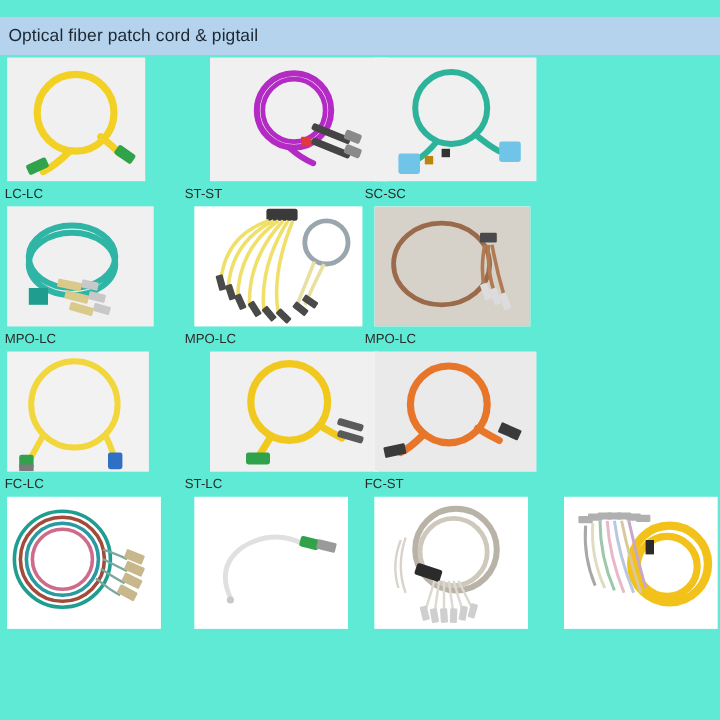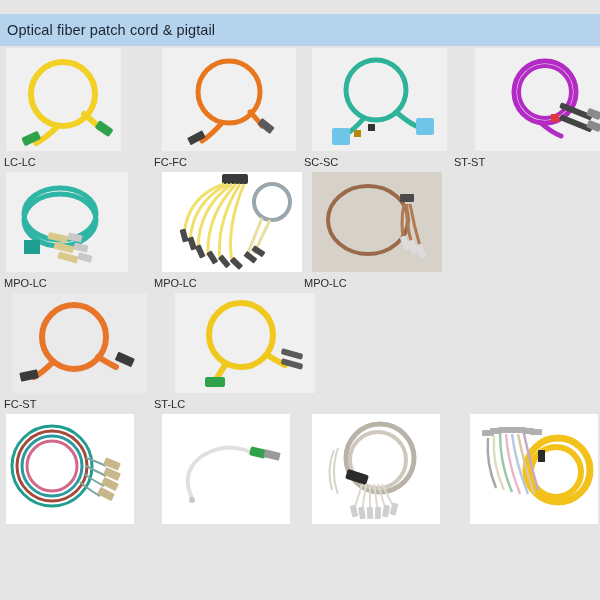--- a/index.html
+++ b/index.html
@@ -5,21 +5,21 @@
   html, body {
     margin: 0; padding: 0;
     width: 600px; height: 600px;
     background: #ffffff;
     font-family: "Liberation Sans", sans-serif;
     overflow: hidden;
   }
   #page {
     position: relative;
     width: 600px; height: 600px;
-    background: #e5e5e5;
+    background: #5eead4;
     text-decoration: underline;
   }
   
   .header-band {
     position: absolute;
     left: 0; top: 14px;
     width: 600px; height: 32px;
     background: #b5d3ec;
     display: flex;
     align-items: center;
@@ -108,68 +108,55 @@
             <circle cx="57" cy="46" r="32" fill="none" stroke="#f2d024" stroke-width="6"></circle>
             <path d="M52 78 Q40 90 30 95" stroke="#f2d024" stroke-width="6" fill="none" stroke-linecap="round"></path>
             <path d="M78 66 Q88 74 94 80" stroke="#f2d024" stroke-width="6" fill="none" stroke-linecap="round"></path>
             <rect x="16" y="86" width="18" height="9" rx="2" fill="#2fa24a" transform="rotate(-25 25 90)"></rect>
             <rect x="90" y="76" width="17" height="9" rx="2" fill="#2fa24a" transform="rotate(35 98 80)"></rect>
           </svg>
         </div>
         <div class="cell-label">LC-LC</div>
       </div>
 
-      <div class="cell c2">
-        <div class="thumb">
-          <svg viewBox="0 0 134 103" preserveAspectRatio="none">
-            <rect width="134" height="103" fill="#f0f0f0"></rect>
-            <circle cx="67" cy="44" r="31" fill="none" stroke="#e8761e" stroke-width="5"></circle>
-            <path d="M60 75 Q48 88 40 93" stroke="#e8761e" stroke-width="5" fill="none" stroke-linecap="round"></path>
-            <path d="M88 64 Q96 72 100 78" stroke="#e8761e" stroke-width="5" fill="none" stroke-linecap="round"></path>
-            <rect x="26" y="86" width="17" height="8" rx="1" fill="#3f3f3f" transform="rotate(-28 34 90)"></rect>
-            <rect x="96" y="74" width="16" height="8" rx="1" fill="#5a5a5a" transform="rotate(38 104 78)"></rect>
-          </svg>
-        </div>
-        <div class="cell-label">FC-FC</div>
+
+      <div class="cell c4">
+        <div class="thumb">
+          <svg viewBox="0 0 148 103" preserveAspectRatio="none">
+            <rect width="148" height="103" fill="#f0f0f0"></rect>
+            <circle cx="70" cy="44" r="31" fill="none" stroke="#b32bc4" stroke-width="5"></circle>
+            <circle cx="70" cy="44" r="26" fill="none" stroke="#b32bc4" stroke-width="4"></circle>
+            <path d="M66 75 Q76 84 86 88" stroke="#b32bc4" stroke-width="5" fill="none" stroke-linecap="round"></path>
+            <rect x="84" y="60" width="34" height="6" rx="2" fill="#444" transform="rotate(22 100 63)"></rect>
+            <rect x="84" y="72" width="34" height="6" rx="2" fill="#444" transform="rotate(22 100 75)"></rect>
+            <rect x="112" y="62" width="14" height="8" rx="2" fill="#8a8a8a" transform="rotate(22 119 66)"></rect>
+            <rect x="112" y="74" width="14" height="8" rx="2" fill="#8a8a8a" transform="rotate(22 119 78)"></rect>
+            <rect x="76" y="66" width="8" height="8" fill="#e03a3a"></rect>
+          </svg>
+        </div>
+        <div class="cell-label">ST-ST</div>
       </div>
 
       <div class="cell c3">
         <div class="thumb">
           <svg viewBox="0 0 135 103" preserveAspectRatio="none">
             <rect width="135" height="103" fill="#f0f0f0"></rect>
             <circle cx="64" cy="42" r="30" fill="none" stroke="#2db39a" stroke-width="5"></circle>
             <path d="M52 70 Q42 82 34 86" stroke="#2db39a" stroke-width="5" fill="none" stroke-linecap="round"></path>
             <path d="M84 64 Q96 74 104 78" stroke="#2db39a" stroke-width="5" fill="none" stroke-linecap="round"></path>
             <rect x="20" y="80" width="18" height="10" rx="2" fill="#6fc4e8"></rect>
             <rect x="20" y="88" width="18" height="9" rx="2" fill="#6fc4e8"></rect>
             <rect x="104" y="70" width="18" height="10" rx="2" fill="#6fc4e8"></rect>
             <rect x="104" y="78" width="18" height="9" rx="2" fill="#6fc4e8"></rect>
             <rect x="56" y="76" width="7" height="7" fill="#333"></rect>
             <rect x="42" y="82" width="7" height="7" fill="#b8860b"></rect>
           </svg>
         </div>
         <div class="cell-label">SC-SC</div>
       </div>
-
-      <div class="cell c4">
-        <div class="thumb">
-          <svg viewBox="0 0 148 103" preserveAspectRatio="none">
-            <rect width="148" height="103" fill="#f0f0f0"></rect>
-            <circle cx="70" cy="44" r="31" fill="none" stroke="#b32bc4" stroke-width="5"></circle>
-            <circle cx="70" cy="44" r="26" fill="none" stroke="#b32bc4" stroke-width="4"></circle>
-            <path d="M66 75 Q76 84 86 88" stroke="#b32bc4" stroke-width="5" fill="none" stroke-linecap="round"></path>
-            <rect x="84" y="60" width="34" height="6" rx="2" fill="#444" transform="rotate(22 100 63)"></rect>
-            <rect x="84" y="72" width="34" height="6" rx="2" fill="#444" transform="rotate(22 100 75)"></rect>
-            <rect x="112" y="62" width="14" height="8" rx="2" fill="#8a8a8a" transform="rotate(22 119 66)"></rect>
-            <rect x="112" y="74" width="14" height="8" rx="2" fill="#8a8a8a" transform="rotate(22 119 78)"></rect>
-            <rect x="76" y="66" width="8" height="8" fill="#e03a3a"></rect>
-          </svg>
-        </div>
-        <div class="cell-label">ST-ST</div>
-      </div>
     </div>
 
     <div class="row r2">
 
       <div class="cell c1">
         <div class="thumb">
           <svg viewBox="0 0 122 100" preserveAspectRatio="none">
             <rect width="122" height="100" fill="#f0f0f0"></rect>
             <ellipse cx="54" cy="42" rx="36" ry="26" fill="none" stroke="#2fb5a5" stroke-width="5"></ellipse>
             <ellipse cx="54" cy="48" rx="36" ry="26" fill="none" stroke="#2fb5a5" stroke-width="5"></ellipse>
@@ -240,49 +227,63 @@
             </g>
           </svg>
         </div>
         <div class="cell-label">MPO-LC</div>
       </div>
 
     </div>
 
     <div class="row r3">
 
-
-
-      <div class="cell c3">
-        <div class="thumb">
-          <svg viewBox="0 0 135 100" preserveAspectRatio="none">
-            <rect width="135" height="100" fill="#eaeaea"></rect>
-            <circle cx="62" cy="44" r="32" fill="none" stroke="#e8762a" stroke-width="6"></circle>
-            <path d="M40 70 Q30 80 22 84" stroke="#e8762a" stroke-width="6" fill="none" stroke-linecap="round"></path>
-            <path d="M86 64 Q96 70 104 74" stroke="#e8762a" stroke-width="6" fill="none" stroke-linecap="round"></path>
-            <rect x="8" y="78" width="18" height="9" rx="1" fill="#3a3a3a" transform="rotate(-12 17 82)"></rect>
-            <rect x="104" y="62" width="18" height="9" rx="1" fill="#3a3a3a" transform="rotate(24 113 66)"></rect>
-          </svg>
-        </div>
-        <div class="cell-label">FC-ST</div>
-      </div>
+      <div class="cell c1">
+        <div class="thumb">
+          <svg viewBox="0 0 118 100" preserveAspectRatio="none">
+            <rect width="118" height="100" fill="#f2f2f2"></rect>
+            <circle cx="56" cy="44" r="36" fill="none" stroke="#f2d73c" stroke-width="5"></circle>
+            <path d="M30 70 Q22 84 18 92" stroke="#f2d73c" stroke-width="5" fill="none" stroke-linecap="round"></path>
+            <path d="M82 70 Q88 82 90 92" stroke="#f2d73c" stroke-width="5" fill="none" stroke-linecap="round"></path>
+            <rect x="10" y="86" width="12" height="12" rx="2" fill="#2fa24a"></rect>
+            <rect x="10" y="94" width="12" height="6" rx="1" fill="#7a7a7a"></rect>
+            <rect x="84" y="84" width="12" height="14" rx="2" fill="#2f6fc4"></rect>
+          </svg>
+        </div>
+        <div class="cell-label">FC-LC</div>
+      </div>
+
 
       <div class="cell c4">
         <div class="thumb">
           <svg viewBox="0 0 140 100" preserveAspectRatio="none">
             <rect width="140" height="100" fill="#f0f0f0"></rect>
             <circle cx="66" cy="42" r="32" fill="none" stroke="#f0c81e" stroke-width="6"></circle>
             <path d="M50 72 Q44 82 40 88" stroke="#f0c81e" stroke-width="6" fill="none" stroke-linecap="round"></path>
             <path d="M92 62 Q102 68 110 72" stroke="#f0c81e" stroke-width="6" fill="none" stroke-linecap="round"></path>
             <rect x="30" y="84" width="20" height="10" rx="2" fill="#2fa24a"></rect>
             <rect x="106" y="58" width="22" height="6" rx="2" fill="#5a5a5a" transform="rotate(16 117 61)"></rect>
             <rect x="106" y="68" width="22" height="6" rx="2" fill="#5a5a5a" transform="rotate(16 117 71)"></rect>
           </svg>
         </div>
         <div class="cell-label">ST-LC</div>
+      </div>
+
+      <div class="cell c3">
+        <div class="thumb">
+          <svg viewBox="0 0 135 100" preserveAspectRatio="none">
+            <rect width="135" height="100" fill="#eaeaea"></rect>
+            <circle cx="62" cy="44" r="32" fill="none" stroke="#e8762a" stroke-width="6"></circle>
+            <path d="M40 70 Q30 80 22 84" stroke="#e8762a" stroke-width="6" fill="none" stroke-linecap="round"></path>
+            <path d="M86 64 Q96 70 104 74" stroke="#e8762a" stroke-width="6" fill="none" stroke-linecap="round"></path>
+            <rect x="8" y="78" width="18" height="9" rx="1" fill="#3a3a3a" transform="rotate(-12 17 82)"></rect>
+            <rect x="104" y="62" width="18" height="9" rx="1" fill="#3a3a3a" transform="rotate(24 113 66)"></rect>
+          </svg>
+        </div>
+        <div class="cell-label">FC-ST</div>
       </div>
     </div>
 
     <div class="row r4">
 
       <div class="cell c1">
         <div class="thumb plain">
           <svg viewBox="0 0 128 110" preserveAspectRatio="none">
             <rect width="128" height="110" fill="#ffffff"></rect>
             <g fill="none" stroke-width="3">

